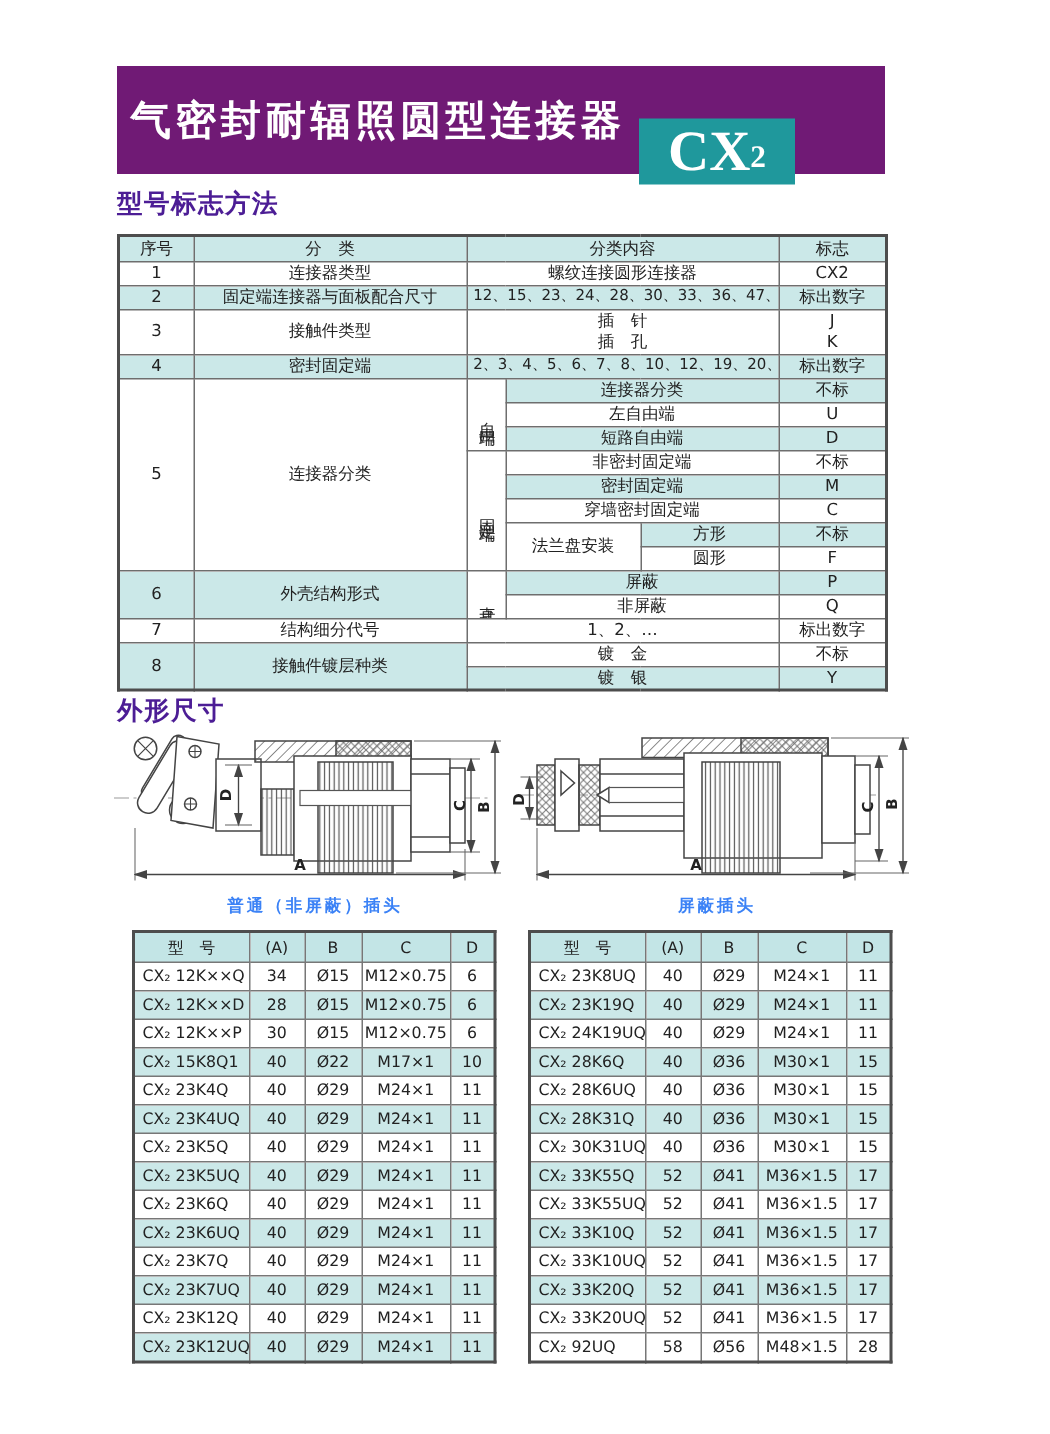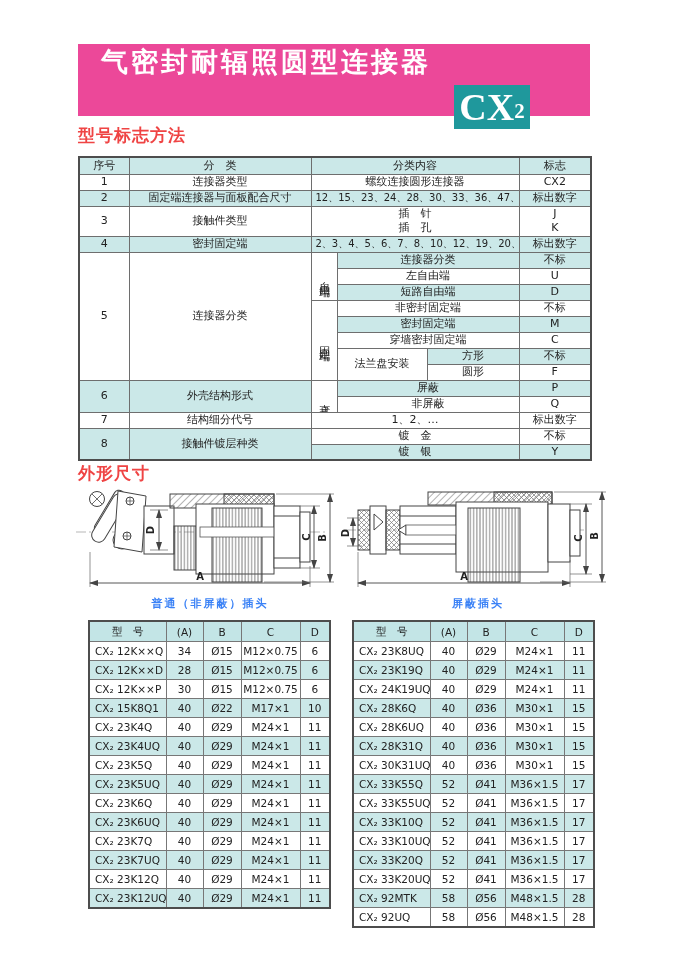--- a/index.html
+++ b/index.html
@@ -4,30 +4,30 @@
 <style>
   html,body{margin:0;padding:0;}
   body{
     width:700px;height:956px;background:#ffffff;overflow:hidden;position:relative;
     font-family:"DejaVu Sans","Liberation Sans",sans-serif;color:#222;
     -webkit-font-smoothing:antialiased;
   }
   .abs{position:absolute;}
 
   
-  .banner{left:78px;top:44px;width:512px;height:72px;background:#ec4899;display:flex;align-items:flex-start;}
+  .banner{left:78px;top:44px;width:512px;height:72px;background:#701a75;display:flex;align-items:center;}
   .banner-title{flex:1;display:flex;align-items:center;justify-content:center;
     color:#fff;font-weight:bold;font-size:27px;letter-spacing:3px;white-space:nowrap;}
-  .banner-cx2{width:76px;background:#1f989c;color:#fff;display:flex;align-items:center;justify-content:center;
+  .banner-cx2{width:104px;background:#1f989c;color:#fff;display:flex;align-items:center;justify-content:center;
     font-family:"Liberation Serif","DejaVu Serif",serif;font-weight:bold;font-size:38px;margin-top:41px;}
   .banner-cx2 sub{font-size:0.55em;line-height:1;transform:translateY(4px);}
   .banner-tail{width:60px;}
 
   
-  .sec-h{font-size:17px;font-weight:bold;color:#ef4444;letter-spacing:1px;}
+  .sec-h{font-size:17px;font-weight:bold;color:#4c1d95;letter-spacing:1px;}
   #sec1{left:78px;top:124px;}
   #sec2{left:78px;top:462px;}
 
   
   table{border-collapse:collapse;table-layout:fixed;}
   .spec{left:78px;top:156px;width:512px;font-size:11px;}
   .spec th,.spec td{border:1px solid #6e6e6e;text-align:center;vertical-align:middle;
     padding:0 4px;overflow:hidden;white-space:nowrap;line-height:1.25;}
   .spec{border:2px solid #4d4d4d;}
   .spec th{font-weight:normal;}
@@ -551,27 +551,20 @@
         <td>M36×1.5</td>
         <td>17</td>
       </tr>
       <tr>
         <td class="model">CX₂ 33K20UQ</td>
         <td>52</td>
         <td>Ø41</td>
         <td>M36×1.5</td>
         <td>17</td>
       </tr>
-      <tr class="cy">
-        <td class="model">CX₂ 92MTK</td>
-        <td>58</td>
-        <td>Ø56</td>
-        <td>M48×1.5</td>
-        <td>28</td>
-      </tr>
       <tr>
         <td class="model">CX₂ 92UQ</td>
         <td>58</td>
         <td>Ø56</td>
         <td>M48×1.5</td>
         <td>28</td>
       </tr>
     </tbody>
 </table>
 

